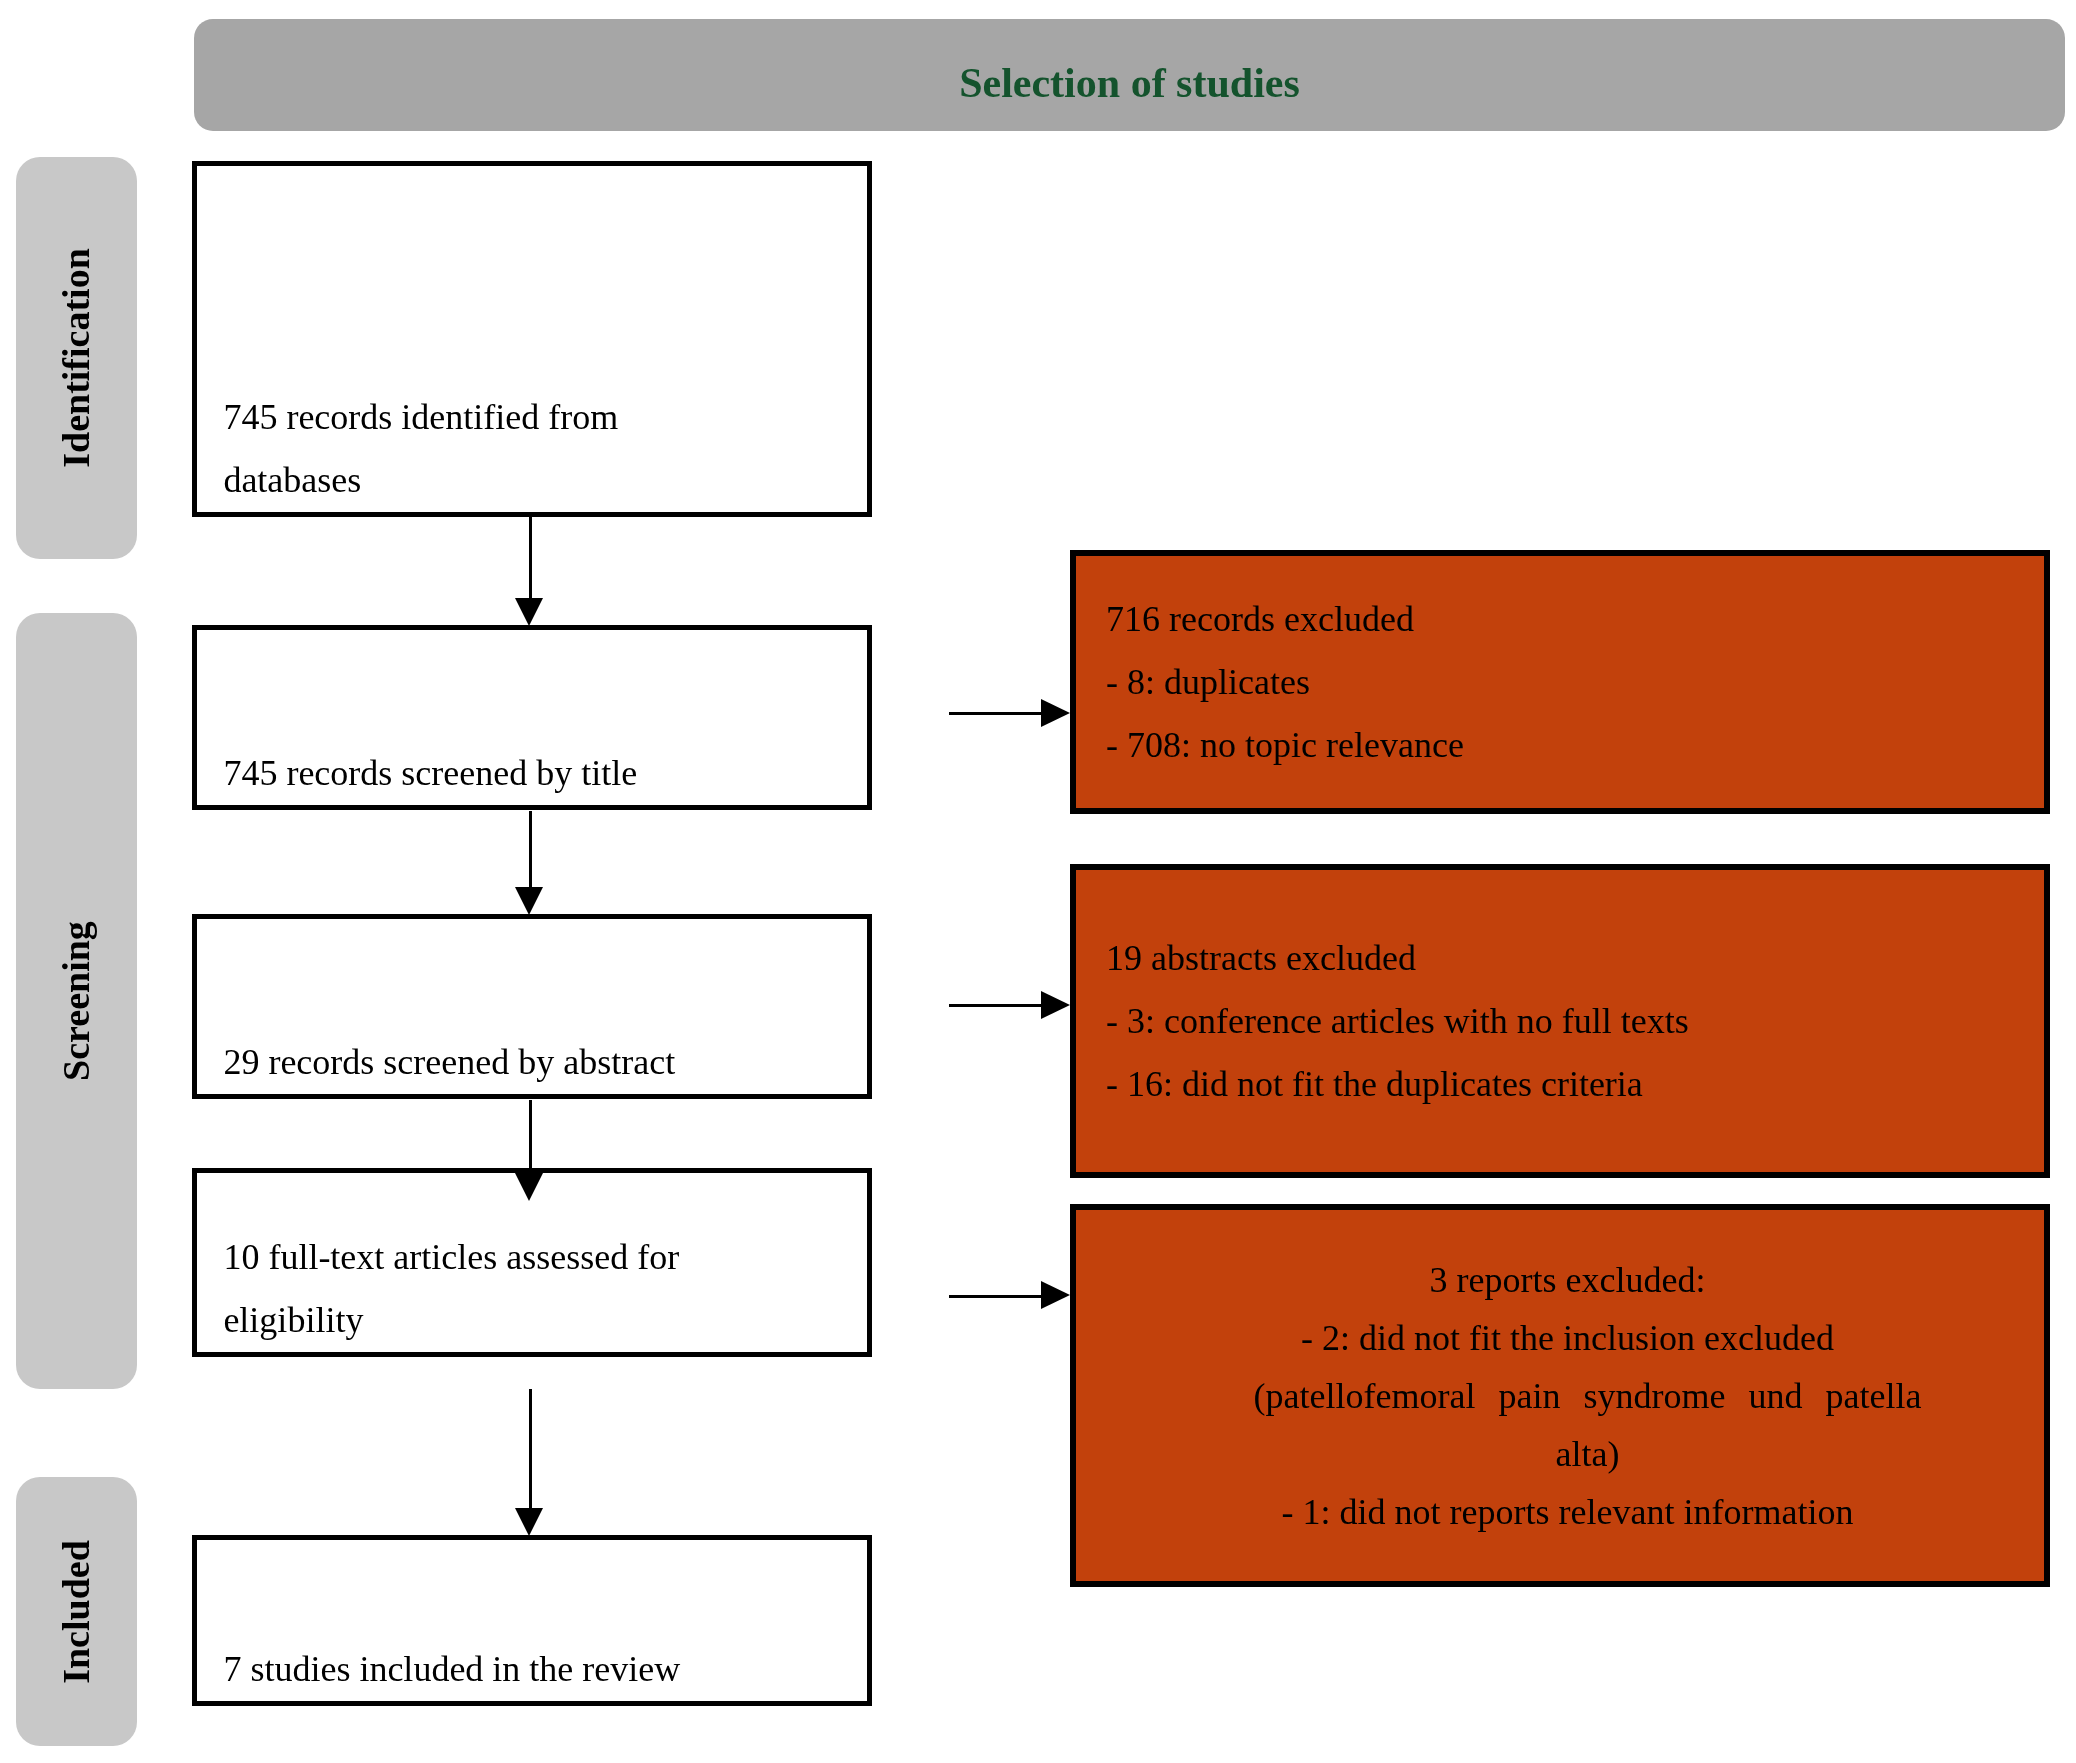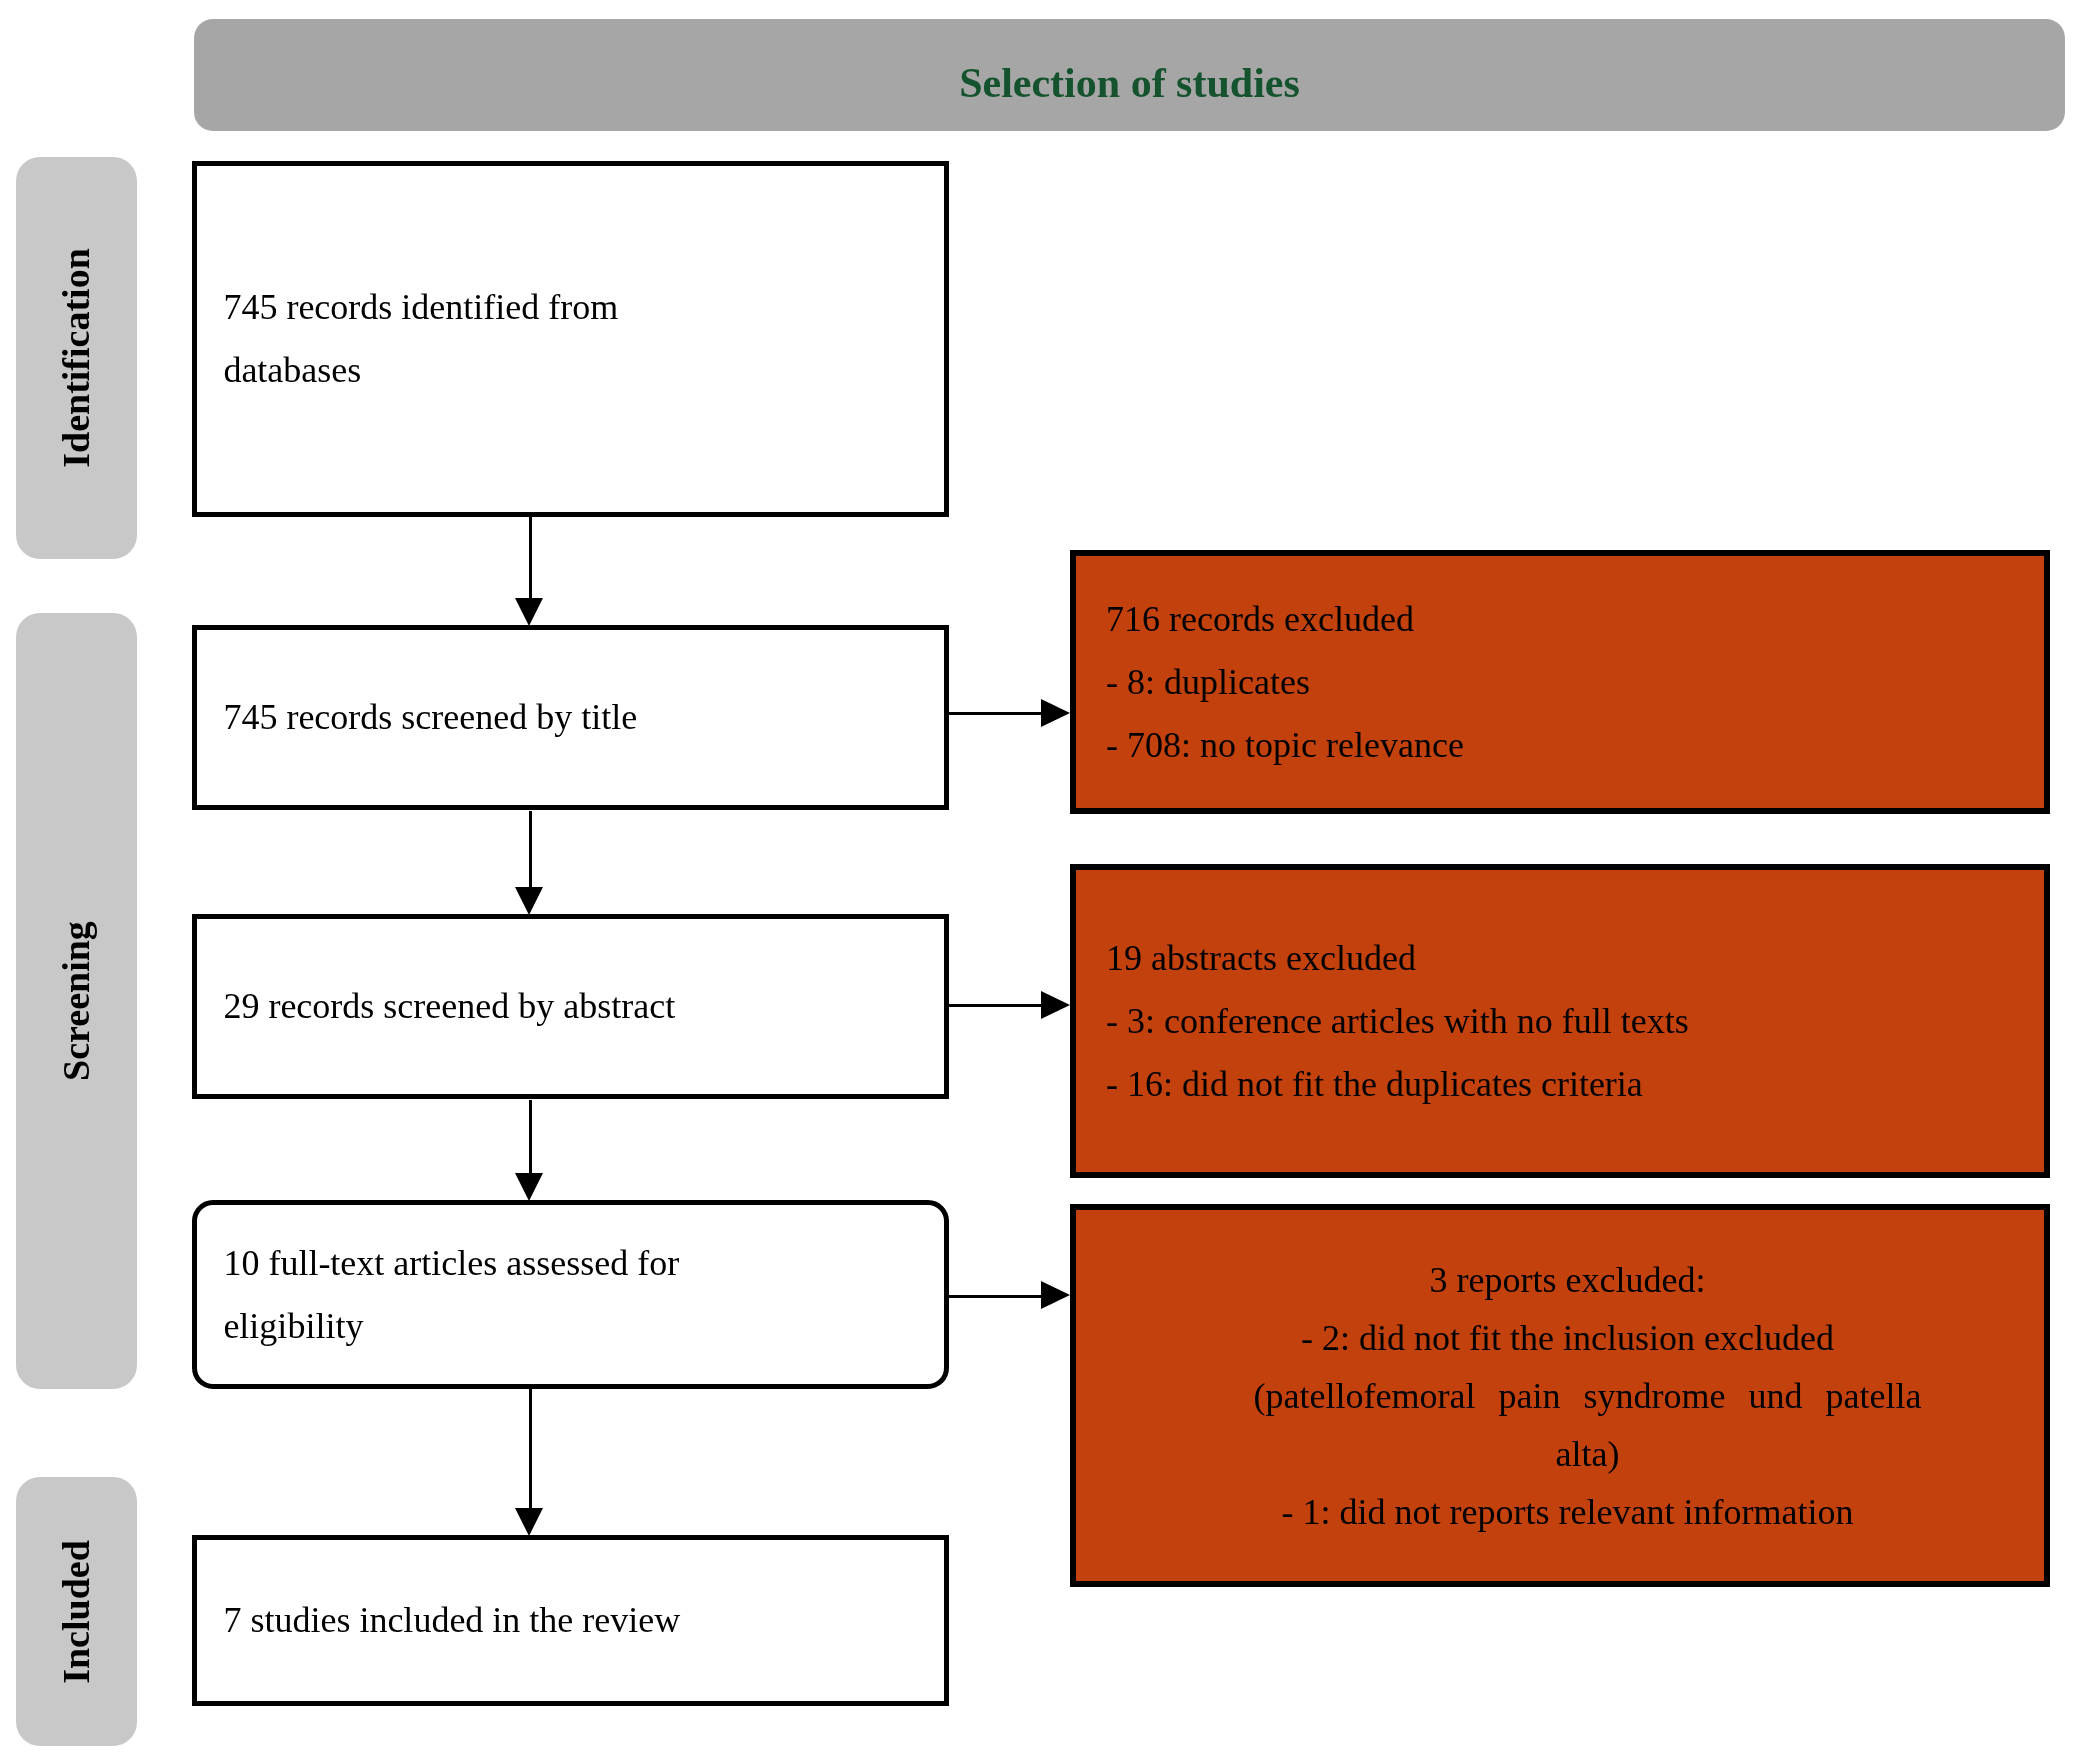--- a/index.html
+++ b/index.html
@@ -39,31 +39,31 @@
     white-space: nowrap;
     font-size: 38px; font-weight: bold;
   }
   .label-identification { top: 157px; height: 402px; }
   .label-screening      { top: 613px; height: 776px; }
   .label-included       { top: 1477px; height: 269px; }
 
   
   .flow-box {
     position: absolute;
-    left: 192px; width: 757px;
+    left: 192px; width: 680px;
     box-sizing: border-box;
     border: 5.7px solid #000;
     background: #fff;
-    display: flex; flex-direction: column; justify-content: center;
+    display: flex; flex-direction: column; justify-content: flex-end;
     padding-left: 26.4px; padding-right: 15px;
   }
   .box-identified        { top: 161px;  height: 356px; }
   .box-screened-title    { top: 625px;  height: 185px; }
   .box-screened-abstract { top: 914px; height: 185px; }
-  .box-fulltext          { top: 1200px; height: 189px; border-radius: 21px; }
+  .box-fulltext          { top: 1168px; height: 189px; }
   .box-included          { top: 1535px; height: 171px; }
 
   
   .excl-box {
     position: absolute;
     left: 1070px; width: 980px;
     box-sizing: border-box;
     border: 6.3px solid #000;
     background: #c2410c;
     display: flex; flex-direction: column; justify-content: center;

